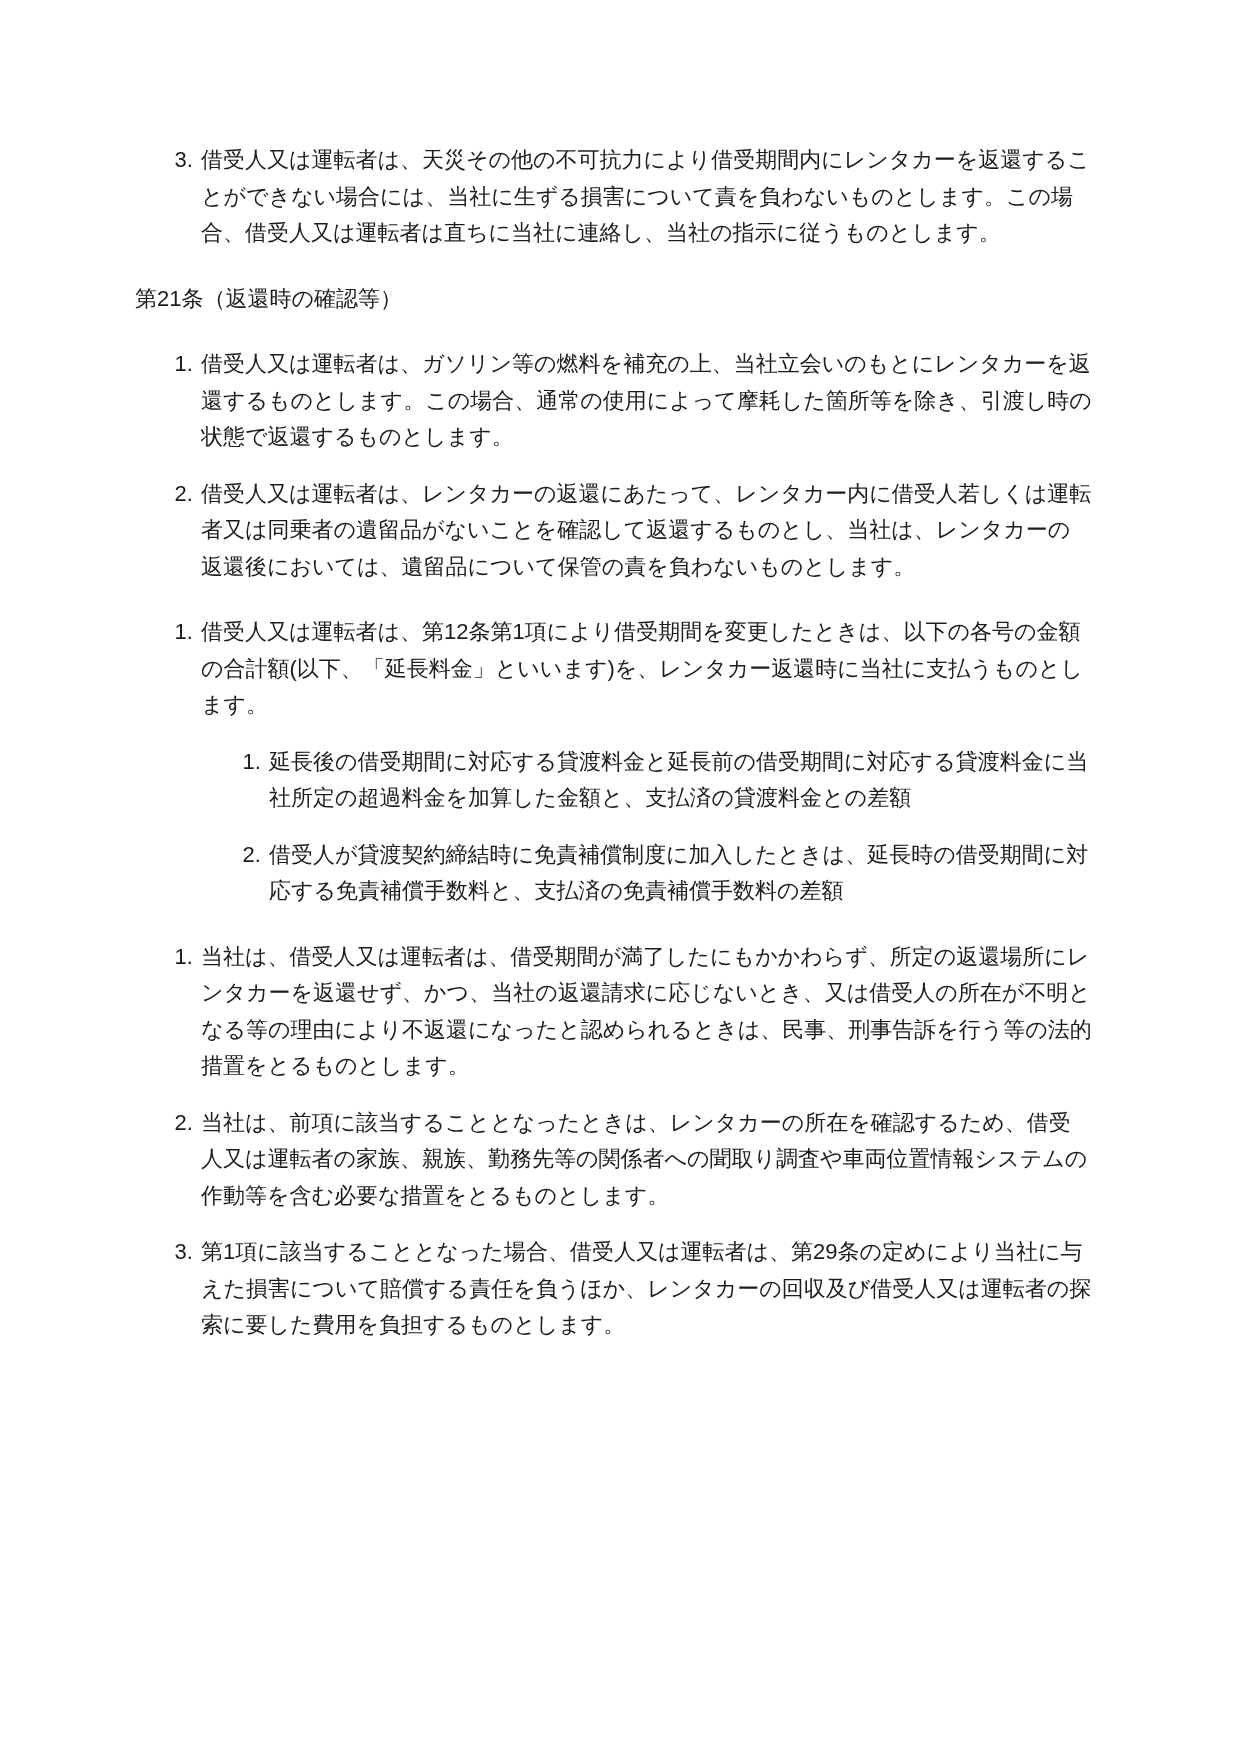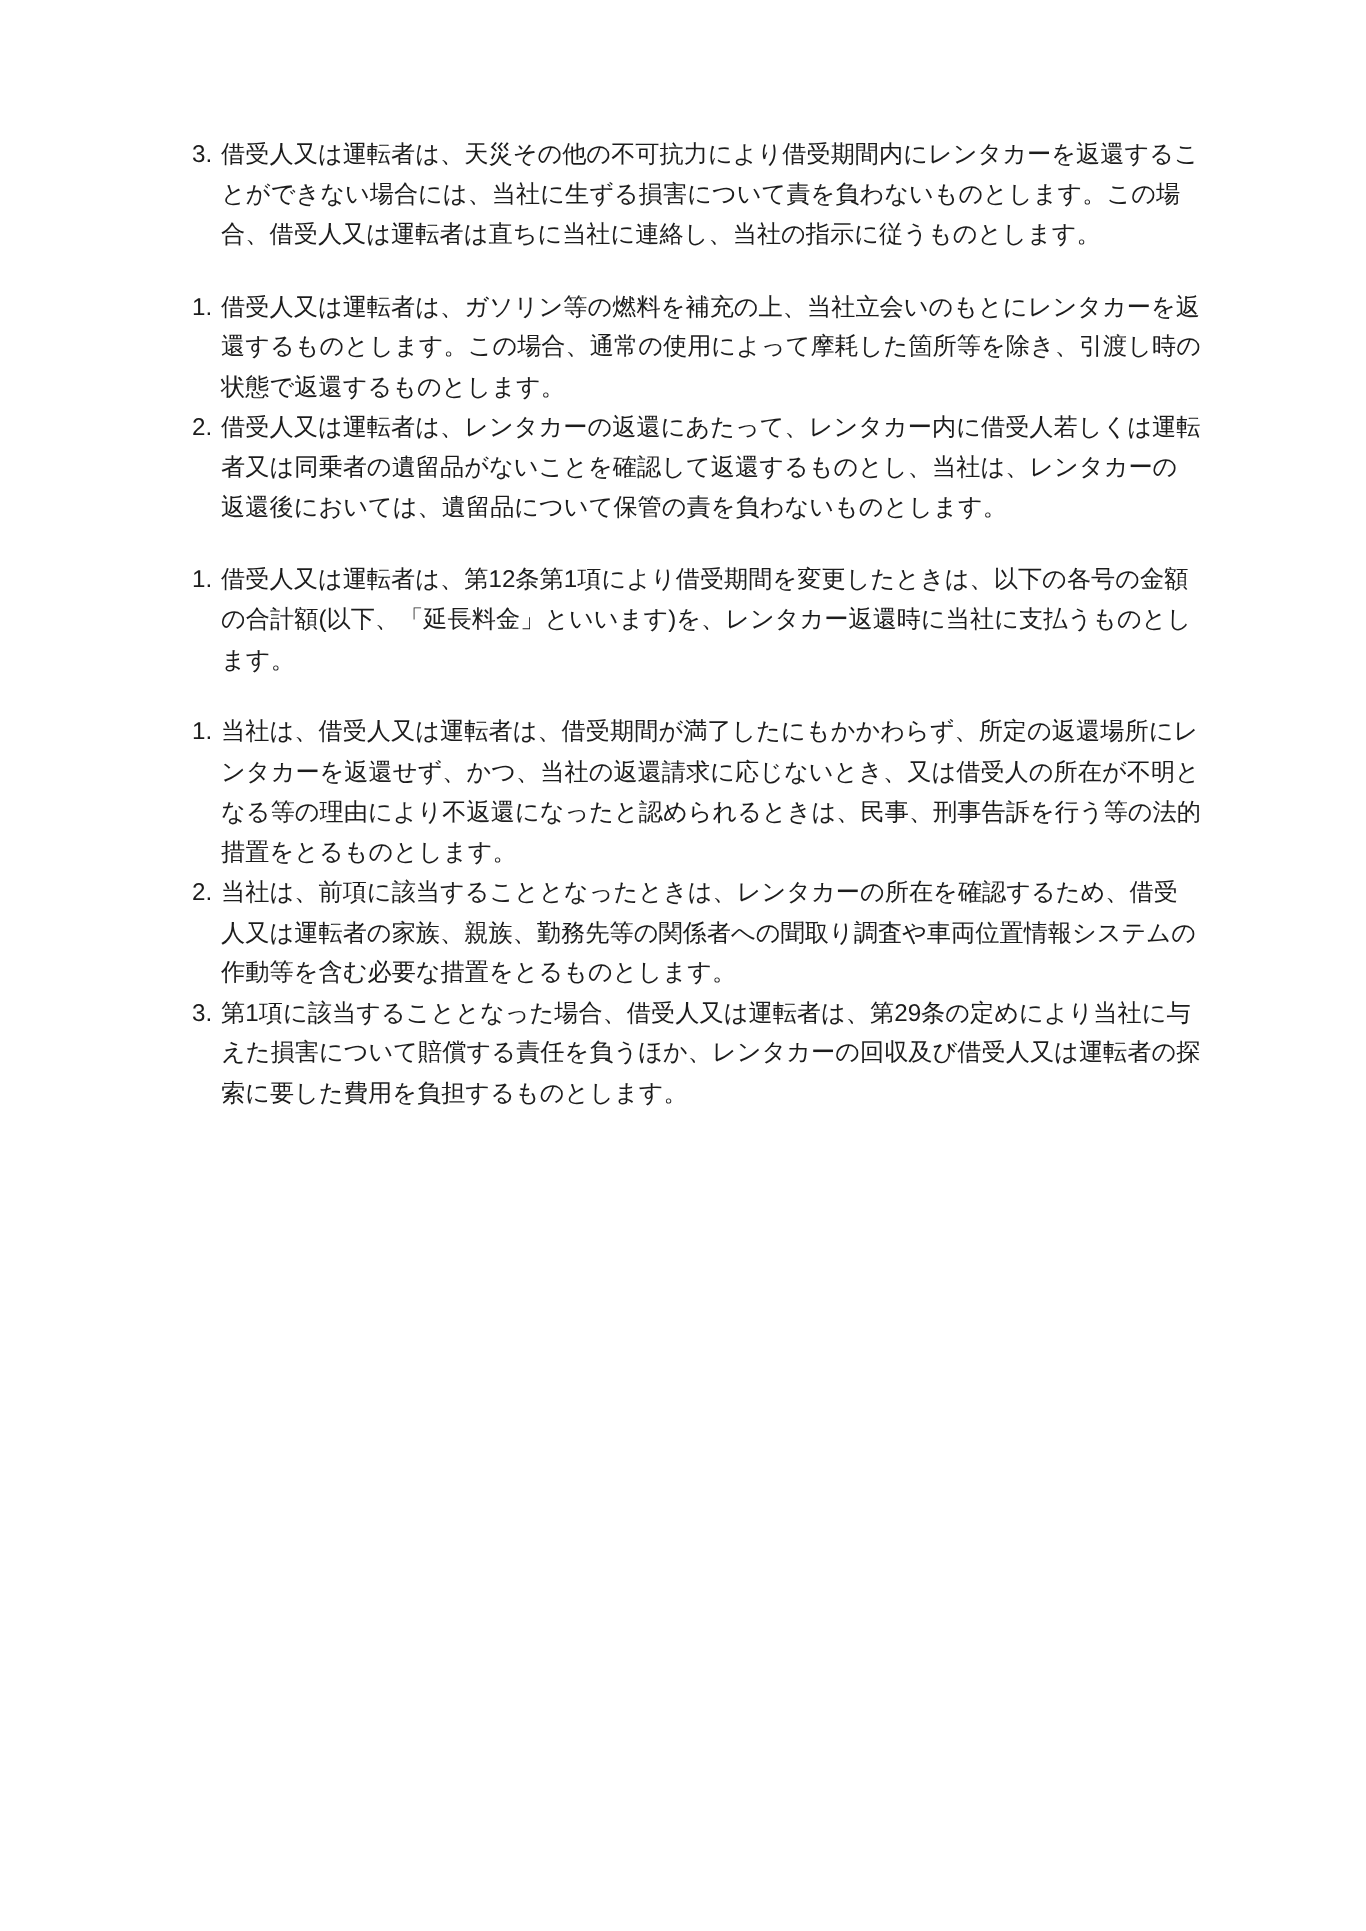--- a/index.html
+++ b/index.html
@@ -31,36 +31,41 @@
   ol.clauses.toplist {
     margin-top: 0;
   }
   ol.subclauses {
     margin: 0;
     padding-left: 66px;
     list-style-type: decimal;
   }
   ol.clauses > li, ol.subclauses > li {
     padding-left: 2px;
+    margin-top: 20px;
   }
 </style>
 </head>
 <body>
 
 <div class="page">
   <ol class="clauses toplist" id="intro-list" start="3">
       <li>借受人又は運転者は、天災その他の不可抗力により借受期間内にレンタカーを返還することができない場合には、当社に生ずる損害について責を負わないものとします。この場合、借受人又は運転者は直ちに当社に連絡し、当社の指示に従うものとします。</li>
     </ol>
   <div id="sections">
+      <p class="heading">第21条（返還時の確認等）</p>
       <ol class="clauses">
         <li><span>借受人又は運転者は、ガソリン等の燃料を補充の上、当社立会いのもとにレンタカーを返還するものとします。この場合、通常の使用によって摩耗した箇所等を除き、引渡し時の状態で返還するものとします。</span></li>
         <li><span>借受人又は運転者は、レンタカーの返還にあたって、レンタカー内に借受人若しくは運転者又は同乗者の遺留品がないことを確認して返還するものとし、当社は、レンタカーの返還後においては、遺留品について保管の責を負わないものとします。</span></li>
       </ol>
       <ol class="clauses">
-        <li><span>借受人又は運転者は、第12条第1項により借受期間を変更したときは、以下の各号の金額の合計額(以下、「延長料金」といいます)を、レンタカー返還時に当社に支払うものとします。</span></li>
+        <li><span>借受人又は運転者は、第12条第1項により借受期間を変更したときは、以下の各号の金額の合計額(以下、「延長料金」といいます)を、レンタカー返還時に当社に支払うものとします。</span><ol class="subclauses">
+            <li>延長後の借受期間に対応する貸渡料金と延長前の借受期間に対応する貸渡料金に当社所定の超過料金を加算した金額と、支払済の貸渡料金との差額</li>
+            <li>借受人が貸渡契約締結時に免責補償制度に加入したときは、延長時の借受期間に対応する免責補償手数料と、支払済の免責補償手数料の差額</li>
+          </ol></li>
       </ol>
       <ol class="clauses">
         <li><span>当社は、借受人又は運転者は、借受期間が満了したにもかかわらず、所定の返還場所にレンタカーを返還せず、かつ、当社の返還請求に応じないとき、又は借受人の所在が不明となる等の理由により不返還になったと認められるときは、民事、刑事告訴を行う等の法的措置をとるものとします。</span></li>
         <li><span>当社は、前項に該当することとなったときは、レンタカーの所在を確認するため、借受人又は運転者の家族、親族、勤務先等の関係者への聞取り調査や車両位置情報システムの作動等を含む必要な措置をとるものとします。</span></li>
         <li><span>第1項に該当することとなった場合、借受人又は運転者は、第29条の定めにより当社に与えた損害について賠償する責任を負うほか、レンタカーの回収及び借受人又は運転者の探索に要した費用を負担するものとします。</span></li>
       </ol>
     </div>
 </div>
 
 </body></html>

